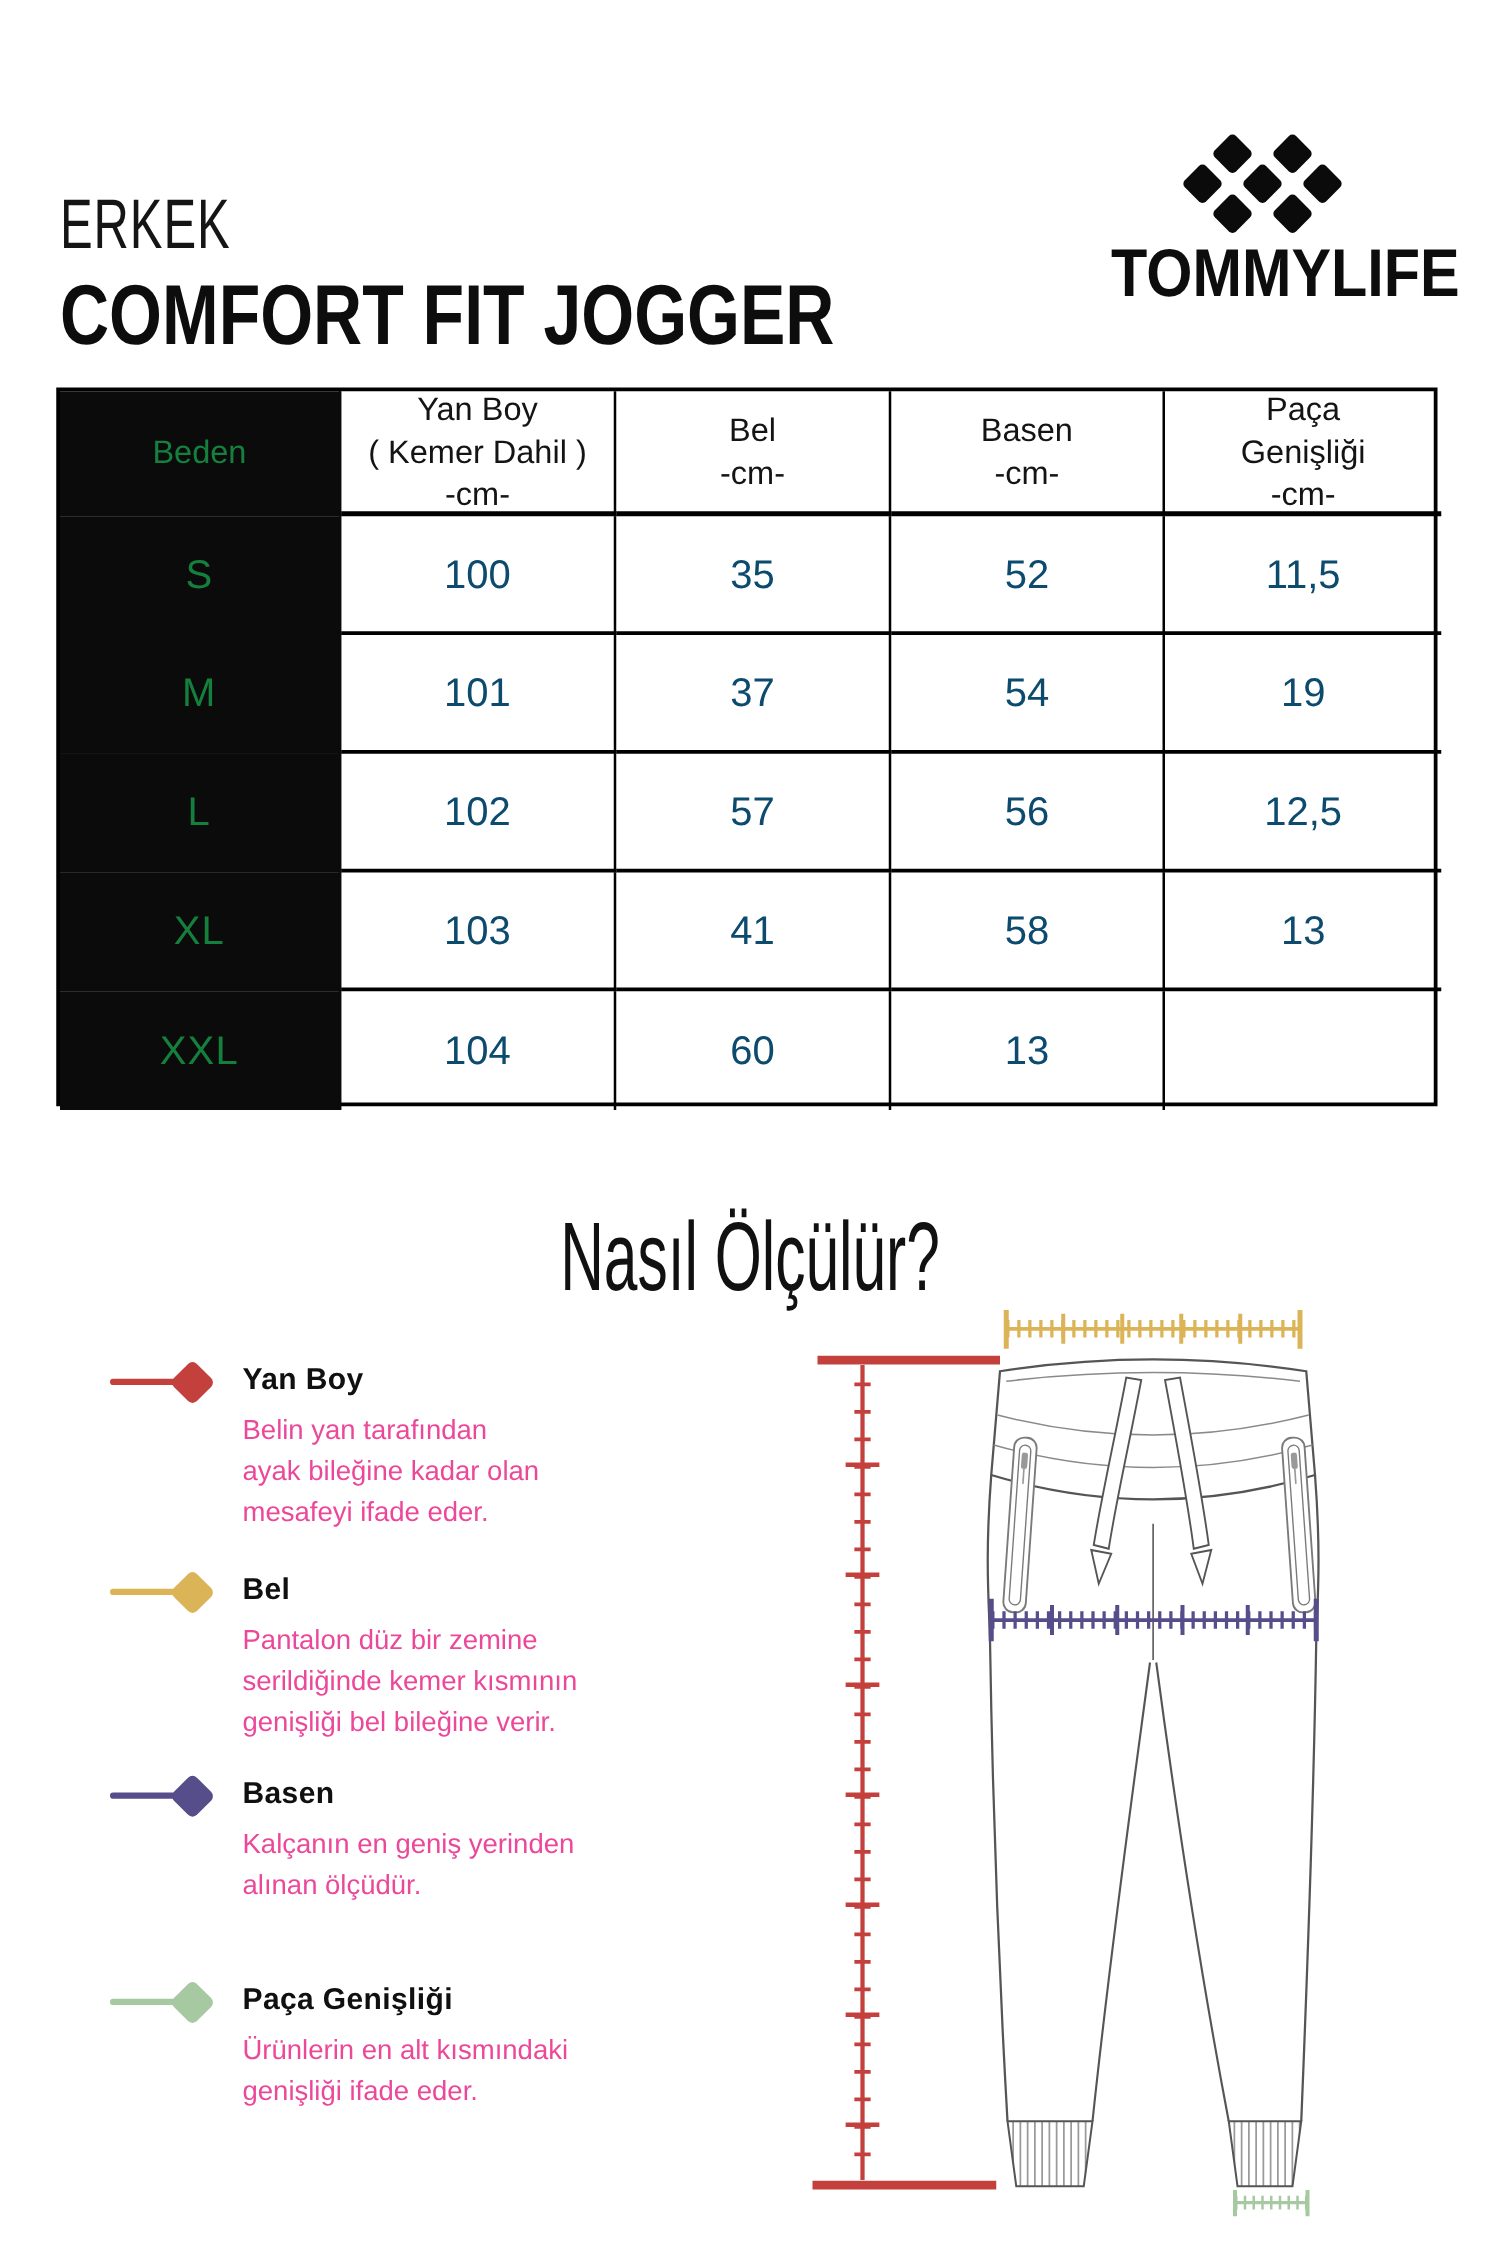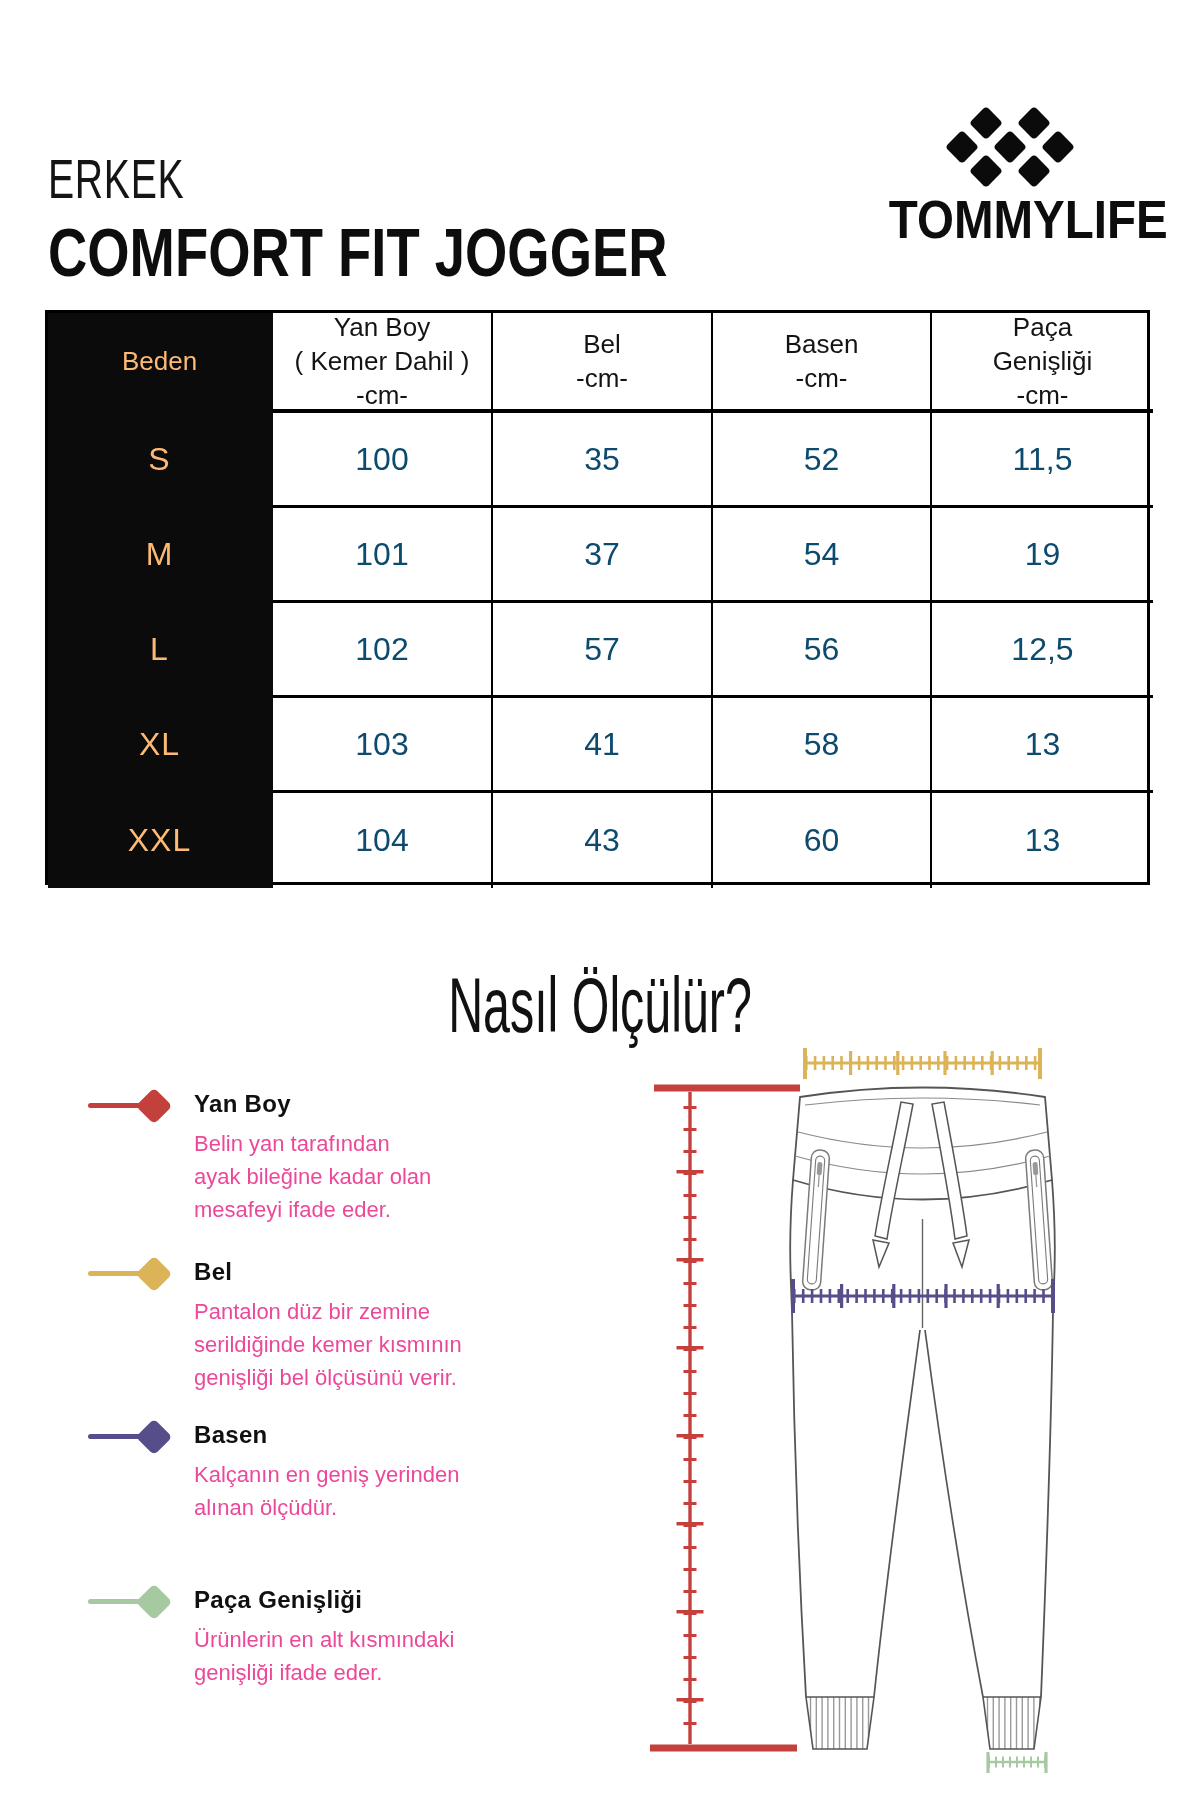--- a/index.html
+++ b/index.html
@@ -43,21 +43,21 @@
     grid-template-rows:100px repeat(5,95px);
     border:3px solid #000;background:#fff;
   }
   .cell{
     border-right:2px solid #000;border-bottom:3px solid #000;
     display:flex;align-items:center;justify-content:center;text-align:center;
   }
   .cell:nth-child(5n){border-right:none}
   .cell.lastrow{border-bottom:none}
   .cell.th{border-bottom:4px solid #000;font-size:26px;line-height:1.32;color:#141414}
-  .cell.black{background:var(--ink);color:#fdba74;border-color:var(--ink)}
+  .cell.black{background:var(--ink);color:#15803d;border-color:var(--ink)}
   .corner-label{font-size:34px;font-weight:400;color:#fff}
   .size-label{font-size:32px;font-weight:400;color:#fff;letter-spacing:1px}
   .value-cell{font-size:32px;font-weight:400;color:#0c4a6e}
 
   
   .measure-title{
     position:absolute;left:0;top:960px;width:1200px;text-align:center;
     font-size:78px;font-weight:500;color:#111;transform:scaleX(.62);
     transform-origin:center top;white-space:nowrap;
   }
@@ -120,21 +120,20 @@
   <div class="cell value-cell">12,5</div>
 
   <div class="cell black size-label">XL</div>
   <div class="cell value-cell">103</div>
   <div class="cell value-cell">41</div>
   <div class="cell value-cell">58</div>
   <div class="cell value-cell">13</div>
 
   <div class="cell black size-label lastrow">XXL</div>
   <div class="cell value-cell lastrow">104</div>
-  <div class="cell value-cell lastrow">43</div>
   <div class="cell value-cell lastrow">60</div>
   <div class="cell value-cell lastrow">13</div>
 </div>
 
 <div class="measure-title">Nasıl Ölçülür?</div>
 
 <div class="legend-item" style="top:1088px">
   <div class="legend-icon" style="--c:var(--measure-0)">
     <span class="l-line"></span>
     <span class="l-dmd"></span>
@@ -149,21 +148,21 @@
 
 <div class="legend-item" style="top:1256px">
   <div class="legend-icon" style="--c:var(--measure-1)">
     <span class="l-line"></span>
     <span class="l-dmd"></span>
   </div>
   <div class="legend-text">
     <div class="legend-title">Bel</div>
     <div class="legend-desc pre">Pantalon düz bir zemine
 serildiğinde kemer kısmının
-genişliği bel ölçüsünü verir.</div>
+genişliği bel bileğine verir.</div>
   </div>
 </div>
 
 <div class="legend-item" style="top:1419px">
   <div class="legend-icon" style="--c:var(--measure-2)">
     <span class="l-line"></span>
     <span class="l-dmd"></span>
   </div>
   <div class="legend-text">
     <div class="legend-title">Basen</div>

